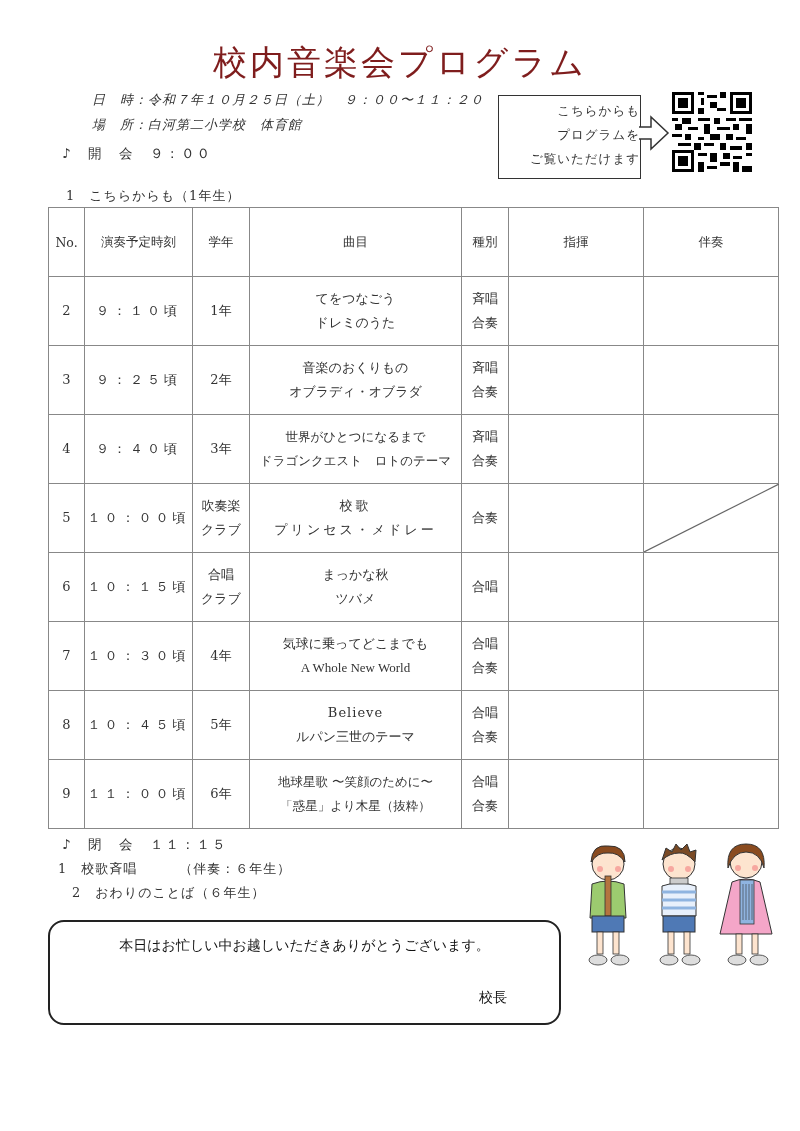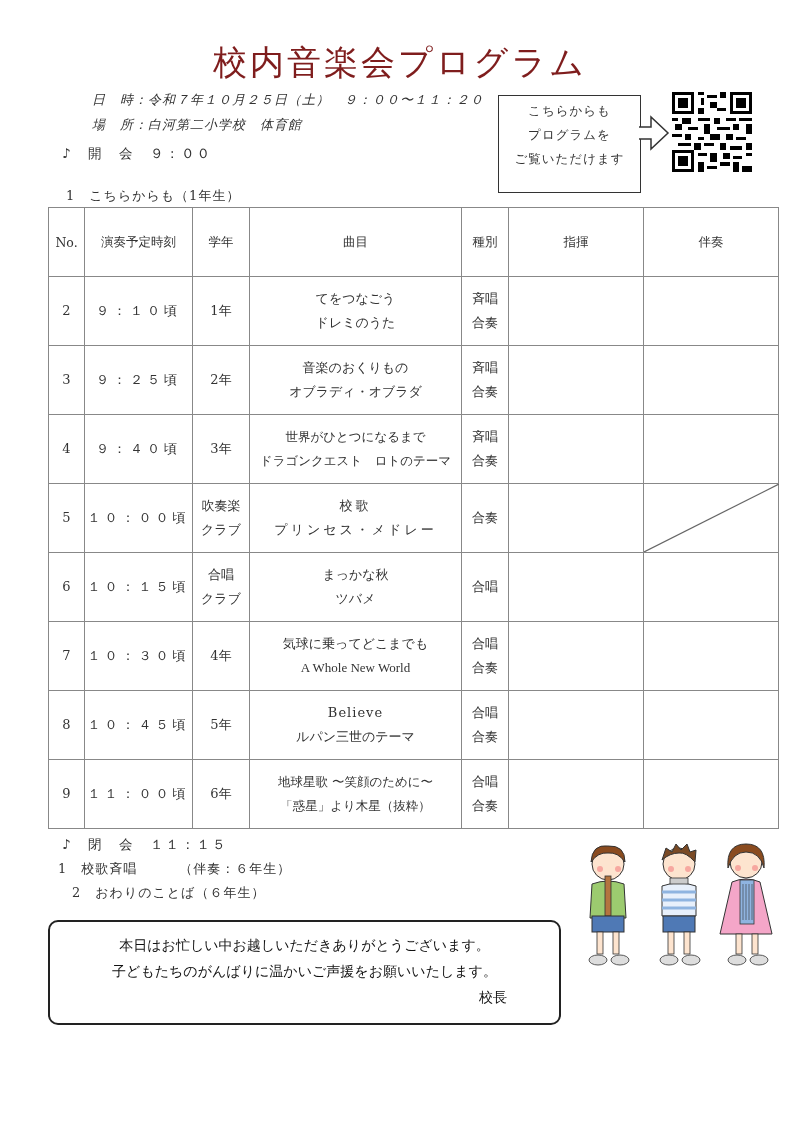--- a/index.html
+++ b/index.html
@@ -3,38 +3,38 @@
 <meta charset="utf-8">
 <style>
   html, body { margin: 0; padding: 0; background: #ffffff; }
   body { width: 800px; height: 1131px; position: relative; overflow: hidden;
          font-family: "DejaVu Serif", "Liberation Serif", serif; color: #222; }
   .abs { position: absolute; }
   .title { left: 0; width: 800px; top: 40px; text-align: center;
            font-family: "DejaVu Sans", "Liberation Sans", sans-serif;
            font-size: 34px; letter-spacing: 3px; color: #7f1d1d; font-weight: normal; }
   .info { left: 92px; font-size: 13px; letter-spacing: 1px; color: #333; font-style: italic; }
-  .callout { left: 498px; top: 95px; width: 143px; height: 98px; border: 1.5px solid #333;
-             box-sizing: border-box; background: #fff; text-align: center;
+  .callout { left: 498px; top: 95px; width: 143px; height: 84px; border: 1.5px solid #333;
+             box-sizing: border-box; background: #fff; text-align: right;
              font-size: 12.5px; line-height: 24px; padding-top: 3px; color: #333; letter-spacing: 1px; }
   .arrow { left: 639px; top: 115px; }
   .qr { left: 672px; top: 92px; }
   .section { left: 62px; font-size: 13.5px; letter-spacing: 2px; color: #333; }
   .note { font-size: 13px; color: #333; letter-spacing: 1px; }
   table.prog { position: absolute; left: 48px; top: 207px; border-collapse: collapse;
                table-layout: fixed; width: 730px; }
   table.prog td, table.prog th { border: 1.5px solid #888; text-align: center; vertical-align: middle;
                font-size: 13px; color: #333; font-weight: normal; padding: 0; }
   table.prog th { height: 68px; font-size: 12.5px; }
   table.prog td { height: 68px; line-height: 24px; }
   .time { letter-spacing: 4px; }
   .slash { position: relative; }
   .slash svg { position: absolute; left: 0; top: 0; }
   .message { left: 48px; top: 920px; width: 513px; height: 105px; border: 2px solid #222;
-             border-radius: 10px; box-sizing: border-box;
+             border-radius: 16px; box-sizing: border-box;
              font-family: "DejaVu Sans", "Liberation Sans", sans-serif; font-size: 14px;
              color: #111; text-align: center; line-height: 26px; padding-top: 10px; }
   .principal { position: absolute; right: 52px; top: 62px; }
   .kids { left: 578px; top: 840px; }
 </style>
 </head>
 <body>
 
 <div class="abs title">校内音楽会プログラム</div>
 
@@ -284,21 +284,20 @@
 <div class="abs section" style="top:836px;">♪　閉　会　１１：１５</div>
 <div class="abs note" style="left:58px; top:860px;">
   <span>1</span>　<span>校歌斉唱　　　（伴奏：６年生）</span>
 </div>
 <div class="abs note" style="left:72px; top:884px;">
   <span>2</span>　<span>おわりのことば（６年生）</span>
 </div>
 
 <div class="abs message">
   <div>本日はお忙しい中お越しいただきありがとうございます。</div>
-  <div>子どもたちのがんばりに温かいご声援をお願いいたします。</div>
   <div class="principal">校長</div>
 </div>
 
 <svg class="abs kids" width="200" height="135" viewBox="0 0 200 135">
 
   <g>
     <ellipse cx="30" cy="24" rx="16" ry="16" fill="#fde4cf" stroke="#333" stroke-width="1"></ellipse>
     <path d="M13,22 Q14,4 30,6 Q47,5 47,22 Q40,12 30,13 Q20,12 13,22 Z" fill="#8a4b1f" stroke="#333" stroke-width="1"></path>
     <circle cx="22" cy="29" r="3" fill="#f7a8a0"></circle>
       <circle cx="40" cy="29" r="3" fill="#f7a8a0"></circle>

